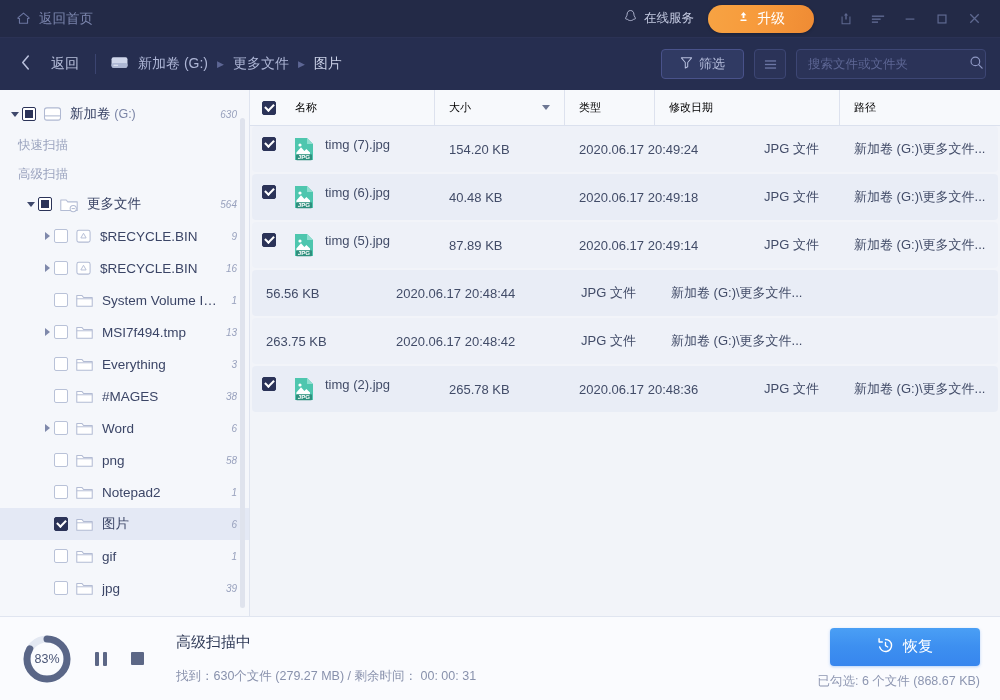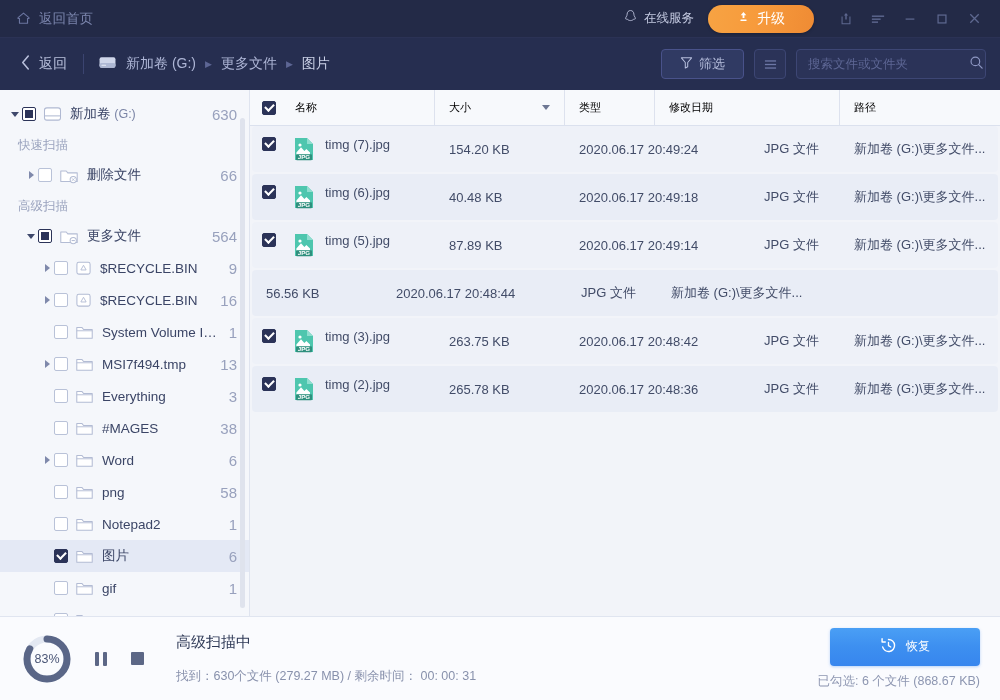--- a/index.html
+++ b/index.html
@@ -29,21 +29,21 @@
     box-shadow: 0 1px 3px rgba(0,0,0,.25);
   }
   .tb-icons { display: flex; align-items: center; gap: 0px; margin-left: 16px; }
   .tb-ico { width: 32px; height: 30px; display: flex; align-items: center; justify-content: center; color: #5e6890; cursor: pointer; }
 
   
   .navbar {
     height: 52px; flex: 0 0 52px; background: #262e50;
     display: flex; align-items: center; padding: 0 14px 0 14px;
   }
-  .back-btn { display: flex; align-items: center; gap: 8px; color: #b9c0dc; font-size: 14px; cursor: pointer; padding-left: 6px;}
+  .back-btn { display: flex; align-items: center; gap: 20px; color: #b9c0dc; font-size: 14px; cursor: pointer; padding-left: 6px;}
   .nav-sep { width: 1px; height: 20px; background: #3b4470; margin: 0 14px 0 16px; }
   .crumbs { display: flex; align-items: center; gap: 0; font-size: 14px; }
   .crumb { color: #aeb6d6; cursor: pointer; }
   .crumb.active { color: #ccd2e8; }
   .crumb-arrow { color: #5d6694; margin: 0 9px; font-size: 9px; }
   .drive-ico { margin-right: 9px; display: block; }
   .nav-spacer { flex: 1; }
   .filter-btn {
     display: flex; align-items: center; justify-content: center; gap: 6px;
     width: 83px; height: 30px; border: 1px solid #49528a; border-radius: 4px;
@@ -91,21 +91,21 @@
   .cbx.checked { background: #2b3358; border-color: #2b3358; }
   .cbx.checked::after {
     content: ""; width: 7px; height: 4px; border-left: 2px solid #fff; border-bottom: 2px solid #fff;
     transform: rotate(-45deg) translate(1px,-1px);
   }
   .cbx.partial { background: #fff; border-color: #2b3358; }
   .cbx.partial::after { content: ""; width: 8px; height: 8px; background: #2b3358; }
   .node-ico { margin-right: 8px; display: flex; align-items: center; }
   .node-label { flex: 1; white-space: nowrap; overflow: hidden; text-overflow: ellipsis; }
   .node-label .dim { color: #7b85a6; font-size: 12.5px; }
-  .node-count { color: #98a1bd; font-size: 15px; margin-left: 8px; }
+  .node-count { color: #98a1bd; font-size: 10px; margin-left: 8px; font-style: italic; }
   .sec-label { font-size: 12.5px; color: #9aa3be; padding: 7px 0 5px 18px; }
   .sb-scroll {
     position: absolute; right: 4px; top: 28px; width: 5px; height: 490px;
     background: #dfe3ed; border-radius: 3px; cursor: pointer;
   }
 
   
   .main { flex: 1; min-width: 0; display: flex; flex-direction: column; background: #f2f4f9; }
   .thead {
     height: 36px; flex: 0 0 36px; display: flex; align-items: stretch;
@@ -153,21 +153,21 @@
   .pause-ico { display: flex; gap: 4px; }
   .stop-ico { width: 13px; height: 13px; background: #5c6786; border-radius: 1px; }
   .status-text { margin-left: 28px; }
   .status-title { font-size: 15px; color: #2f3a57; margin-bottom: 16px; }
   .status-sub { font-size: 12.5px; color: #8891ac; }
   .st-spacer { flex: 1; }
   .right-actions { display: flex; flex-direction: column; align-items: flex-end; gap: 7px; }
   .recover-btn {
     width: 150px; height: 38px; border-radius: 4px;
     background: linear-gradient(180deg, #4a9ff5 0%, #3d8ff0 50%, #3786ee 100%);
-    color: #fff; font-size: 12px; display: flex; align-items: center; justify-content: center; gap: 9px;
+    color: #fff; font-size: 15px; display: flex; align-items: center; justify-content: center; gap: 9px;
     cursor: pointer; box-shadow: 0 1px 3px rgba(56,134,238,.35);
   }
   .checked-info { font-size: 12.5px; color: #8d96b1; }
 </style>
 </head>
 <body>
 
 <div id="app">
 
   <div class="titlebar">
@@ -301,35 +301,20 @@
             <span class="node-ico">
               <svg width="19" height="16" viewBox="0 0 20 17">
                 <rect x="1.5" y="2" width="17" height="13" rx="2.5" fill="#fff" stroke="#b0b9d2" stroke-width="1.1"></rect>
                 <path d="M2 10.5h16" stroke="#b0b9d2" stroke-width="1.1"></path>
               </svg>
             </span>
             <span class="node-label">新加卷 <span class="dim">(G:)</span></span>
             <span class="node-count">630</span>
           </div>
           <div class="sec-label">快速扫描</div>
-          <div class="tree-row" style="padding-left:24px">
-            <span class="tw">
-              <span class="caret right"></span>
-            </span>
-            <span class="cbx"></span>
-            <span class="node-ico">
-              <svg width="20" height="17" viewBox="0 0 21 18">
-                <path d="M1.8 4.2h5.8l1.6 2h10v9.2H1.8z" fill="#fff" stroke="#b3bcd4" stroke-width="1.1" stroke-linejoin="round"></path>
-                <circle cx="15" cy="13.3" r="3.3" fill="#fff" stroke="#b3bcd4" stroke-width="1.1"></circle>
-                <path d="M13.7 12l2.6 2.6M16.3 12l-2.6 2.6" stroke="#b3bcd4" stroke-width=".95"></path>
-              </svg>
-            </span>
-            <span class="node-label">删除文件</span>
-            <span class="node-count">66</span>
-          </div>
           <div class="sec-label">高级扫描</div>
           <div class="tree-row" style="padding-left:24px">
             <span class="tw">
               <span class="caret down"></span>
             </span>
             <span class="cbx partial"></span>
             <span class="node-ico">
               <svg width="20" height="17" viewBox="0 0 21 18">
                 <path d="M1.8 4.2h5.8l1.6 2h10v9.2H1.8z" fill="#fff" stroke="#b3bcd4" stroke-width="1.1" stroke-linejoin="round"></path>
                 <circle cx="15" cy="13.3" r="3.3" fill="#fff" stroke="#b3bcd4" stroke-width="1.1"></circle>
@@ -576,34 +561,20 @@
             <div class="td c-type">JPG 文件</div>
             <div class="td c-path">新加卷 (G:)\更多文件...</div>
           </div>
           <div class="trow">
             <div class="td c-size">56.56 KB</div>
             <div class="td c-date">2020.06.17 20:48:44</div>
             <div class="td c-type">JPG 文件</div>
             <div class="td c-path">新加卷 (G:)\更多文件...</div>
           </div>
           <div class="trow">
-            <div class="td c-name">
-              <span class="cbx checked"></span>
-              <span>
-                <svg class="jpg-ico" viewBox="0 0 22 24">
-                  <path d="M2 1h12l6 6v16H2z" fill="#4ec6ae"></path>
-                  <path d="M14 1l6 6h-6z" fill="#8fded0"></path>
-                  <circle cx="7" cy="8" r="1.6" fill="#fff"></circle>
-                  <path d="M3.4 15.5 8 10.2l3.4 3.9 2-2.2 3.6 3.6v2.2H3.4z" fill="#fff"></path>
-                  <rect x="3" y="17.3" width="16" height="6" rx="1" fill="#2f8f7d"></rect>
-                  <text x="11" y="22.2" font-size="6.2" fill="#fff" text-anchor="middle" font-family="Liberation Sans, sans-serif" font-weight="bold">JPG</text>
-                </svg>
-              </span>
-              <span class="fname">timg (3).jpg</span>
-            </div>
             <div class="td c-size">263.75 KB</div>
             <div class="td c-date">2020.06.17 20:48:42</div>
             <div class="td c-type">JPG 文件</div>
             <div class="td c-path">新加卷 (G:)\更多文件...</div>
           </div>
           <div class="trow">
             <div class="td c-name">
               <span class="cbx checked"></span>
               <span>
                 <svg class="jpg-ico" viewBox="0 0 22 24">

